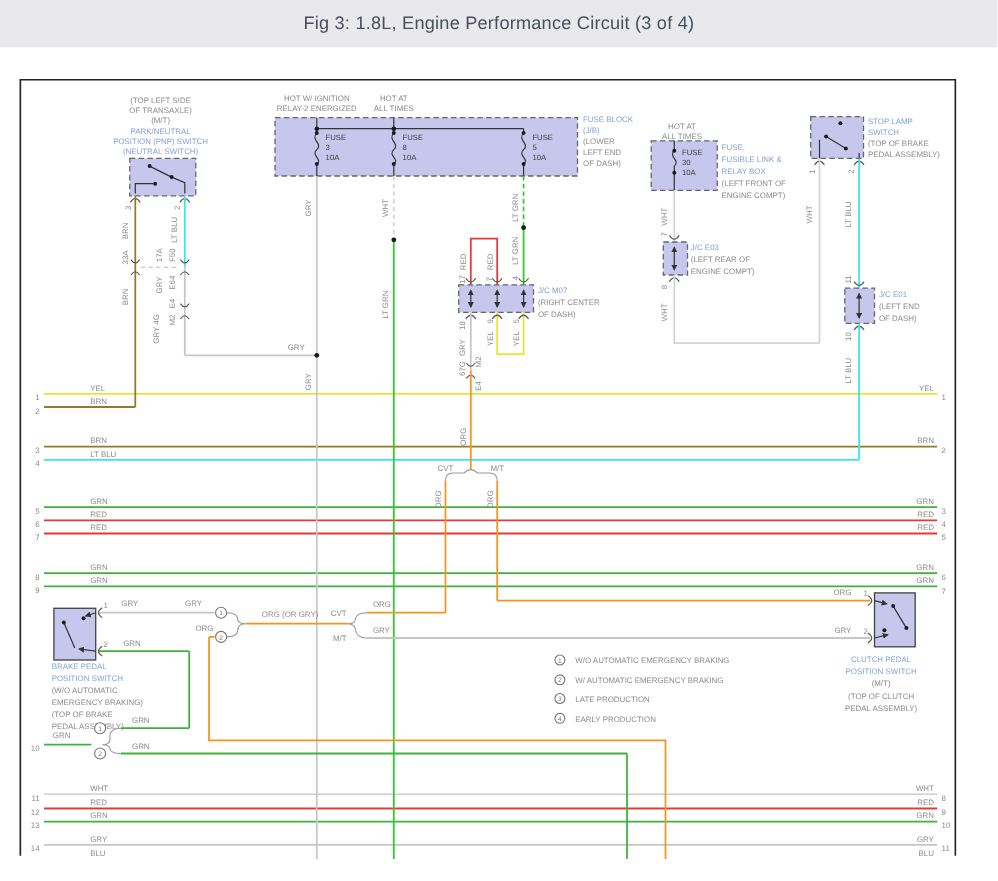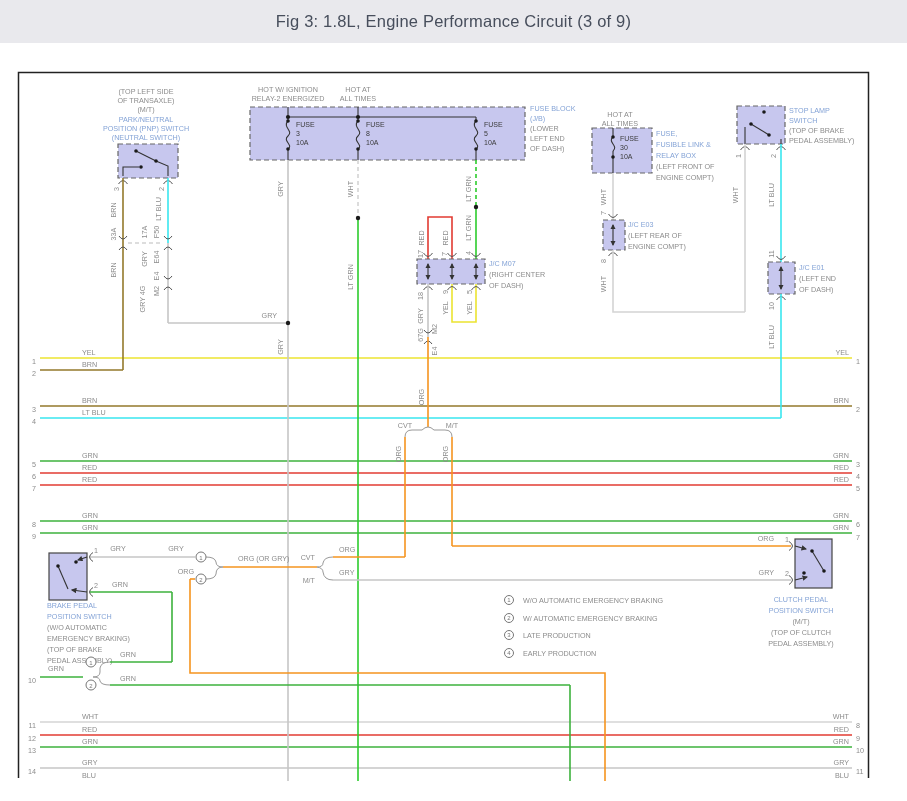--- a/index.html
+++ b/index.html
@@ -27,21 +27,21 @@
   .term{stroke:#555;fill:none;stroke-width:1;}
   .brc{stroke:#999;fill:none;stroke-width:1;}
   .crc{stroke:#777;fill:#fff;stroke-width:1;}
   .bord{stroke:#222;stroke-width:1.5;fill:none;}
 </style>
 </head>
 <body>
 
 <div class="screen">
   <div class="titlebar">
-    <span>Fig 3: 1.8L, Engine Performance Circuit (3 of 9)</span>
+    <span>Fig 3: 1.8L, Engine Performance Circuit (3 of 4)</span>
   </div>
 
   <svg width="907" height="758" viewBox="0 43 907 758">
     <defs>
       <marker id="ah" viewBox="0 0 8 8" refX="6.5" refY="4" markerWidth="5" markerHeight="5" orient="auto-start-reverse">
         <path d="M0,0L8,4L0,8z" fill="#333"></path>
       </marker>
       <clipPath id="cp">
           <rect x="0" y="43" width="907" height="738"></rect>
         </clipPath>

